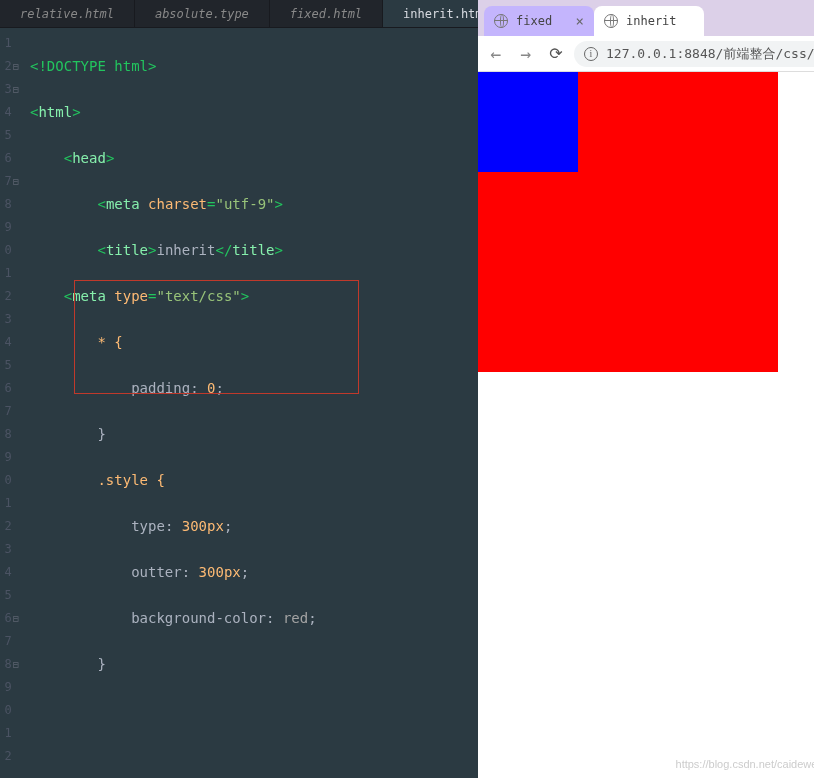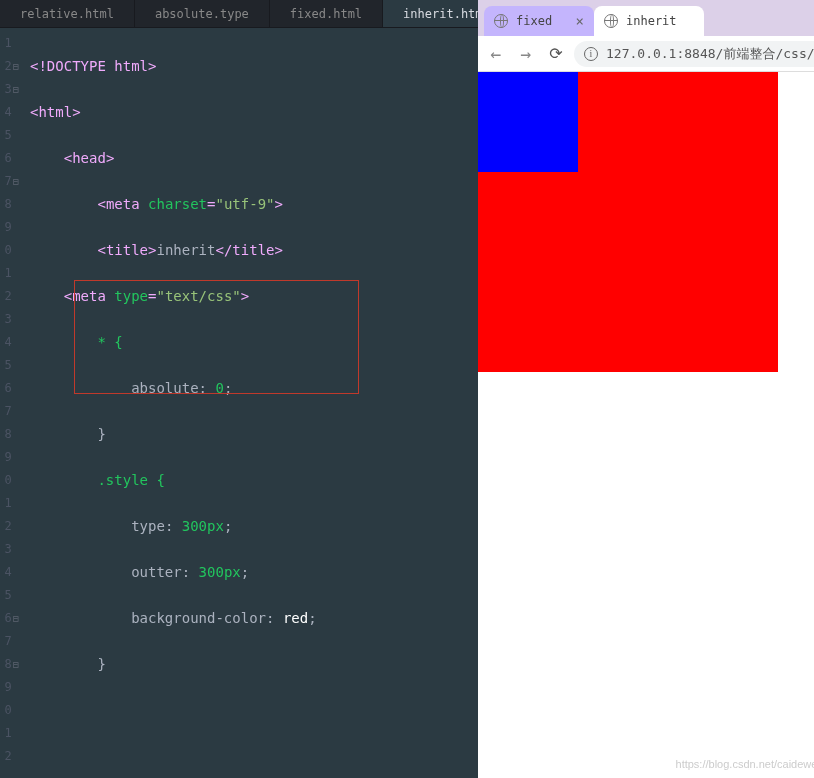--- a/index.html
+++ b/index.html
@@ -25,20 +25,21 @@
     }
     .tabs {
       display: flex;
       background: #21252b;
       height: 28px;
       border-bottom: 1px solid #181a1f;
     }
     .tab {
       padding: 5px 20px;
       color: #888;
+      font-style: italic;
       font-size: 12px;
       border-right: 1px solid #181a1f;
       cursor: pointer;
       display: flex;
       align-items: center;
     }
     .tab.active {
       background: #2b3a42;
       color: #d7dae0;
       font-style: normal;
@@ -65,25 +66,25 @@
       line-height: 23px;
       font-size: 14px;
       position: relative;
       white-space: pre;
     }
     .highlight-box {
       position: absolute;
       border: 1px solid #c0392b;
       pointer-events: none;
     }
-    .t-gray { color: #f0abfc; }
-    .t-red { color: #f0abfc; }
-    .t-orange { color: #22c55e; }
+    .t-gray { color: #22c55e; }
+    .t-red { color: #86efac; }
+    .t-orange { color: #fdba74; }
     .t-green { color: #98c379; }
-    .t-cyan { color: #ffffff; }
+    .t-cyan { color: #a3a3a3; }
     .t-white { color: #abb2bf; }
 
     .browser-pane {
       flex: 1;
       background: #fff;
       display: flex;
       flex-direction: column;
       position: relative;
     }
     .browser-tabs {
@@ -361,21 +362,21 @@
           </div>
       </div>
       <div class="code">
 <div><span class="t-gray">&lt;!DOCTYPE html&gt;</span></div>
 <div><span class="t-gray">&lt;</span><span class="t-red">html</span><span class="t-gray">&gt;</span></div>
 <div>    <span class="t-gray">&lt;</span><span class="t-red">head</span><span class="t-gray">&gt;</span></div>
 <div>        <span class="t-gray">&lt;</span><span class="t-red">meta</span> <span class="t-orange">charset</span><span class="t-gray">=</span><span class="t-green">"<span>utf-9</span>"</span><span class="t-gray">&gt;</span></div>
 <div>        <span class="t-gray">&lt;</span><span class="t-red">title</span><span class="t-gray">&gt;</span><span class="t-white">inherit</span><span class="t-gray">&lt;/</span><span class="t-red">title</span><span class="t-gray">&gt;</span></div>
 <div>    <span class="t-gray">&lt;</span><span class="t-red">meta</span> <span class="t-orange">type</span><span class="t-gray">=</span><span class="t-green">"<span>text/css</span>"</span><span class="t-gray">&gt;</span></div>
 <div>        <span class="t-orange">* {</span></div>
-<div>            <span class="t-white">absolute</span><span class="t-white">: </span><span class="t-orange">0</span><span class="t-white">;</span></div>
+<div>            <span class="t-white">padding</span><span class="t-white">: </span><span class="t-orange">0</span><span class="t-white">;</span></div>
 <div>        <span class="t-white">}</span></div>
 <div>        <span class="t-orange">.style {</span></div>
 <div>            <span class="t-white">type</span><span class="t-white">: </span><span class="t-orange">300px</span><span class="t-white">;</span></div>
 <div>            <span class="t-white">outter</span><span class="t-white">: </span><span class="t-orange">300px</span><span class="t-white">;</span></div>
 <div>            <span class="t-white">background-color</span><span class="t-white">: </span><span class="t-cyan">red</span><span class="t-white">;</span></div>
 <div>        <span class="t-white">}</span></div>
 
 
 
 

